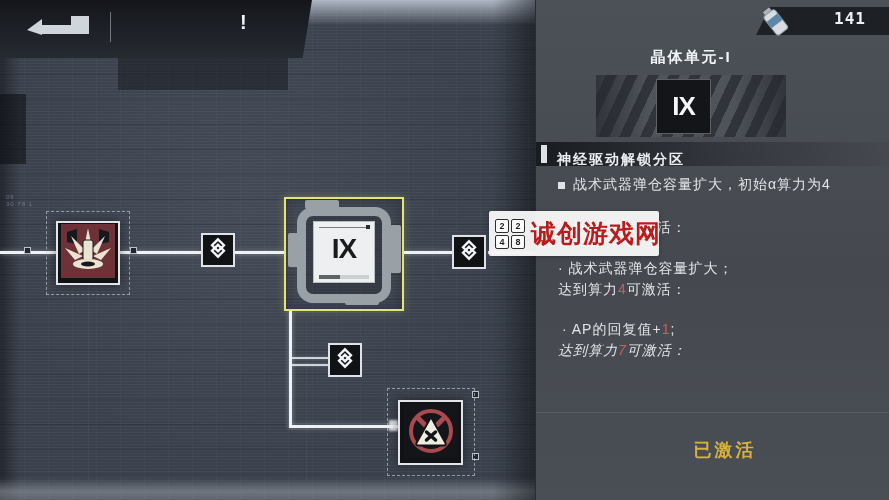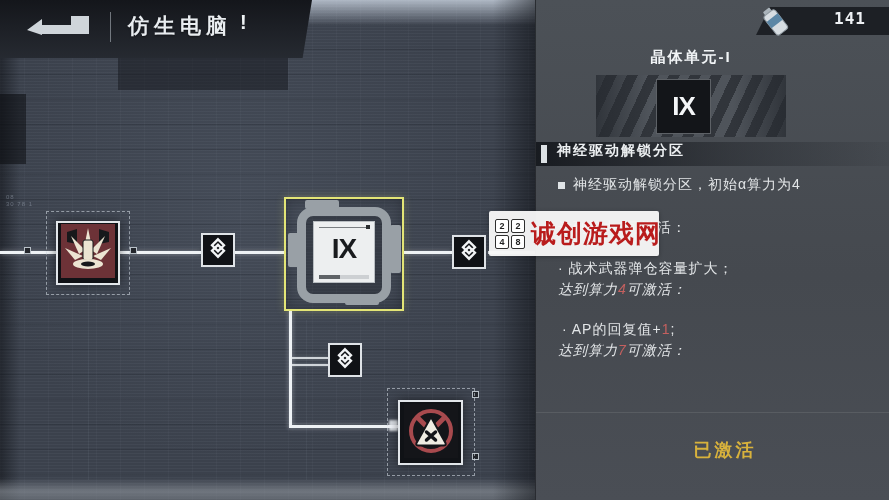--- a/index.html
+++ b/index.html
@@ -58,21 +58,21 @@
   .counter-icon{left:222px;top:3px;width:36px;height:36px;}
   .counter-value{left:255px;top:9px;width:87px;text-align:right;padding-right:12px;font-size:16px;font-weight:bold;color:#eef1f4;letter-spacing:1px;font-family:"DejaVu Sans Mono","Liberation Mono",monospace;}
   .unit-title{left:20px;top:48px;width:270px;text-align:center;font-size:15px;font-weight:bold;color:#f1f4f6;letter-spacing:2px;}
   .banner{left:60px;top:75px;width:190px;height:62px;background:#383c42;
     background-image:repeating-linear-gradient(115deg, rgba(122,129,137,0.35) 0 9px, rgba(28,32,38,0.25) 9px 19px);}
   .banner-edge{position:absolute;left:0;top:0;right:0;bottom:0;background:linear-gradient(90deg,rgba(38,42,48,0.75),rgba(38,42,48,0) 28%,rgba(38,42,48,0) 72%,rgba(38,42,48,0.75));}
   .banner-chip{position:absolute;left:60px;top:4px;width:53px;height:53px;background:#131519;border:1px solid #5d6166;display:flex;align-items:center;justify-content:center;
     font-size:26px;font-weight:900;color:#f4f6f8;letter-spacing:-1px;}
   .section-bar{left:0;top:142px;width:354px;height:24px;background:linear-gradient(90deg,rgba(16,19,24,0.85),rgba(16,19,24,0.35) 55%,rgba(16,19,24,0.05));}
   .section-accent{position:absolute;left:5px;top:3px;width:6px;height:18px;background:#dde2e5;}
-  .section-label{position:absolute;left:21px;top:0;font-size:14px;font-weight:bold;color:#eceff1;letter-spacing:2px;}
+  .section-label{position:absolute;left:21px;top:9px;font-size:14px;font-weight:bold;color:#eceff1;letter-spacing:2px;}
   .ptext{color:#e2e5e7;font-size:14px;letter-spacing:1px;}
   .bullet-marker{left:22px;top:182px;width:7px;height:7px;background:#dfe3e6;}
   .red{color:#c4605f;}
   .pdivider{left:0;top:412px;width:354px;height:1px;background:rgba(255,255,255,0.09);}
   .status{left:0;top:438px;width:354px;height:26px;text-align:center;font-size:18px;font-weight:bold;color:#d8b23c;letter-spacing:3px;cursor:pointer;margin-left:12px;}
 
   
   .watermark{left:489px;top:211px;width:170px;height:45px;background:rgba(247,247,247,0.96);border-radius:2px;
     box-shadow:0 1px 4px rgba(0,0,0,0.3);display:flex;align-items:center;padding:0 6px;z-index:9;}
   .wm-grid{display:grid;grid-template-columns:14px 14px;grid-template-rows:14px 14px;gap:2px;margin-right:6px;}
@@ -100,21 +100,20 @@
   <div class="abs dot"></div>
 
   <div class="abs back-btn">
     <span>
       <svg width="66" height="22" viewBox="0 0 66 22">
           <path d="M2 16 L17 5 L17 11 L46 11 L46 2 L64 2 L64 20 L17 20 L17 21 Z" fill="#cfd5da"></path>
         </svg>
     </span>
   </div>
   <div class="abs vdivider"></div>
-  <div class="abs page-title">仿生电脑</div>
   <div class="abs title-badge">!</div>
 
   <div class="abs wline" style="left:0;top:251px;width:56px;height:2.5px;"></div>
   <div class="abs wline" style="left:120px;top:251px;width:81px;height:2.5px;"></div>
   <div class="abs wline" style="left:235px;top:251px;width:49px;height:2.5px;"></div>
   <div class="abs wline" style="left:404px;top:251px;width:48px;height:2.5px;"></div>
   <div class="abs wline" style="left:488px;top:251px;width:47px;height:2.5px;"></div>
   <div class="abs wline" style="left:289px;top:311px;width:2.5px;height:116px;"></div>
   <div class="abs wline dim" style="left:291px;top:357px;width:37px;height:2px;"></div>
   <div class="abs wline dim" style="left:291px;top:364px;width:37px;height:2px;"></div>
@@ -224,27 +223,27 @@
       <div class="banner-edge"></div>
       <div class="banner-chip">IX</div>
     </div>
 
     <div class="abs section-bar">
       <div class="section-accent"></div>
       <div class="section-label">神经驱动解锁分区</div>
     </div>
 
     <div class="abs bullet-marker"></div>
-    <div class="abs ptext" style="left:37px;top:176px;width:300px;">神经驱动解锁分区，初始α算力为4</div>
+    <div class="abs ptext" style="left:37px;top:176px;width:300px;">战术武器弹仓容量扩大，初始α算力为4</div>
 
     <div class="abs ptext" style="left:22px;top:219px;width:310px;">
       <span>达到算力</span><span class="red">2</span><span>可激活：</span>
     </div>
     <div class="abs ptext" style="left:22px;top:260px;width:310px;">· 战术武器弹仓容量扩大；</div>
-    <div class="abs ptext" style="left:22px;top:281px;width:310px;font-style:italic;">
+    <div class="abs ptext" style="left:22px;top:281px;width:310px;">
       <span>达到算力</span><span class="red">4</span><span>可激活：</span>
     </div>
     <div class="abs ptext" style="left:26px;top:321px;width:310px;">
       <span>· AP的回复值+</span><span class="red">1</span><span>;</span>
     </div>
     <div class="abs ptext" style="left:22px;top:342px;width:310px;font-style:italic;">
       <span>达到算力</span><span class="red">7</span><span>可激活：</span>
     </div>
 
     <div class="abs pdivider"></div>

